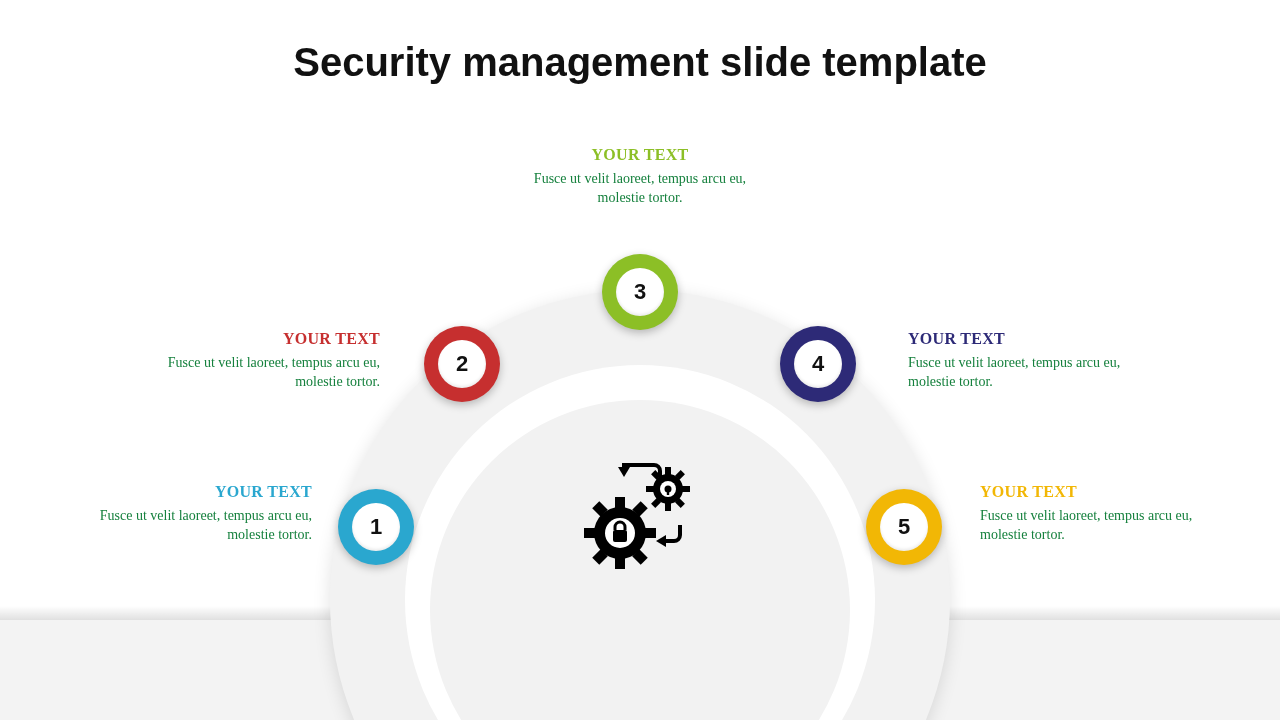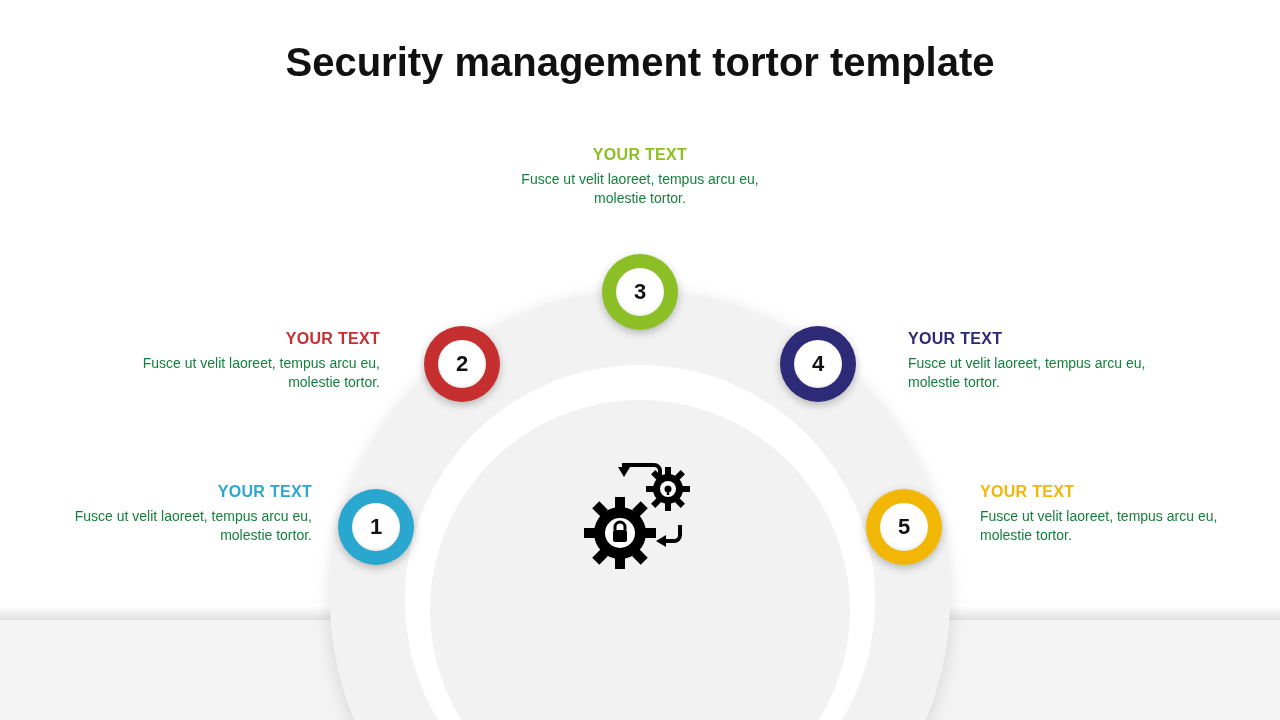--- a/index.html
+++ b/index.html
@@ -47,34 +47,34 @@
     box-shadow: 0 3px 8px rgba(0,0,0,.25);
   }
   .node .inner {
     width: 48px; height: 48px; border-radius: 50%; background: #fff;
     display: flex; align-items: center; justify-content: center;
     font-weight: 700; font-size: 22px; color: #111;
     box-shadow: inset 0 -2px 3px rgba(0,0,0,.08);
   }
 
   
-  .tb { position: absolute; width: 240px; }
+  .tb { position: absolute; width: 240px; font-family: Liberation Serif, serif; }
   .tb .hd { font-weight: 800; font-size: 16px; letter-spacing: .3px; margin-bottom: 6px; }
   .tb .bd { font-size: 14px; color: #15803d; line-height: 1.35; }
   .tb.left { text-align: right; }
   .tb.right { text-align: left; }
   .tb.center { text-align: center; }
 
   
   .center-icon { position: absolute; left: 576px; top: 455px; width: 128px; height: 128px; color: #000; }
 </style>
 </head>
 <body>
 
-<div class="title">Security management tortor template</div>
+<div class="title">Security management slide template</div>
 
 <div class="stage">
 
   <div class="ground"></div>
   <div class="ground-shadow"></div>
 
   <div class="arc-outer"></div>
   <div class="arc-inner-gap"></div>
   <div class="arc-core"></div>
 

